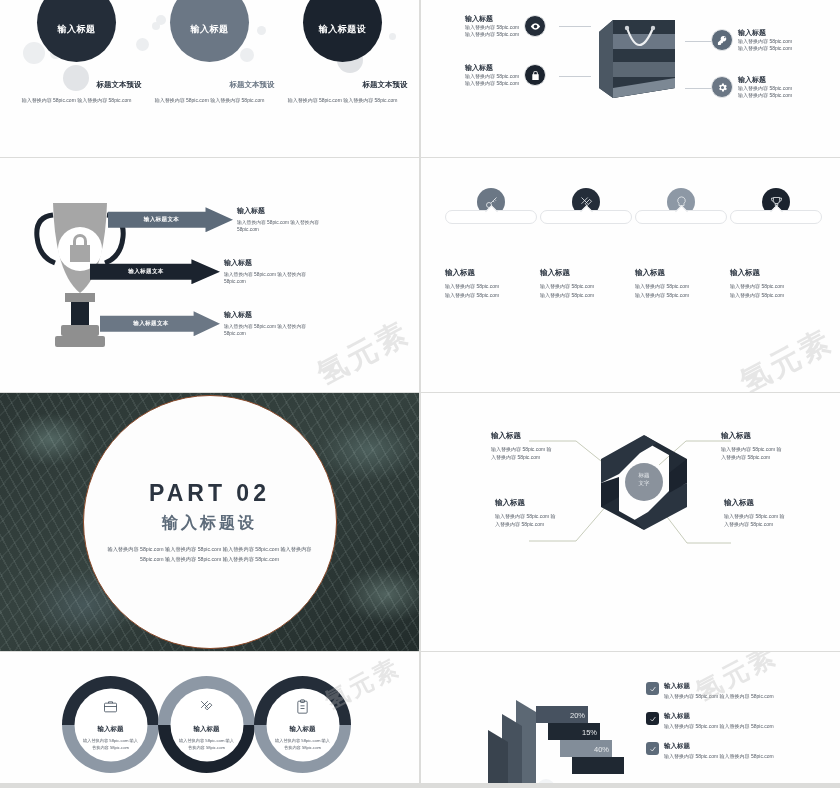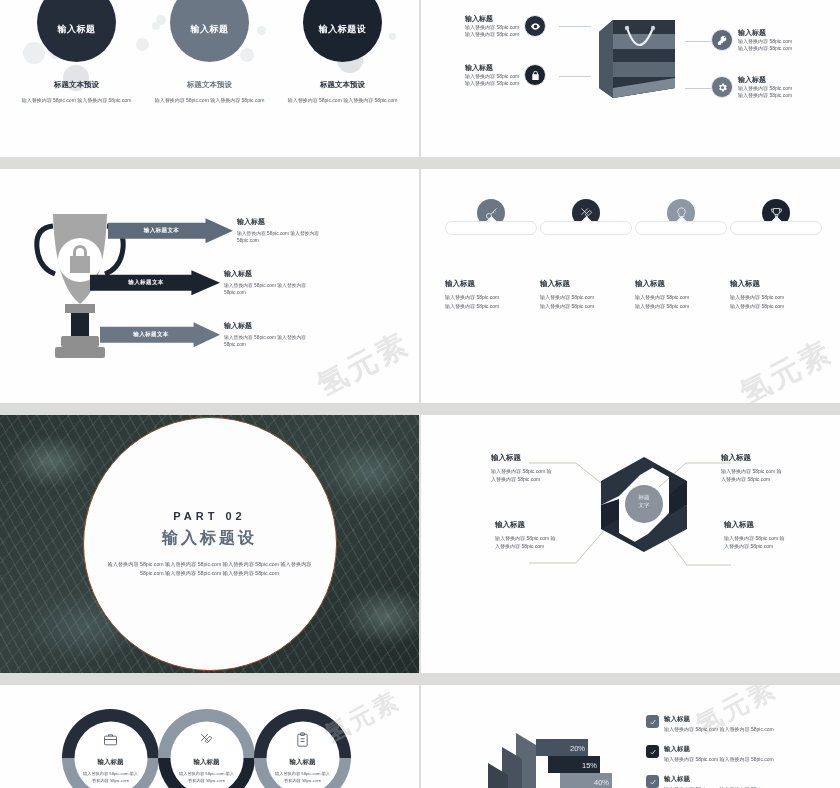--- a/index.html
+++ b/index.html
@@ -7,27 +7,27 @@
     width: 840px; height: 788px;
     background: #dcdcda;
     font-family: "Liberation Sans", "DejaVu Sans", sans-serif;
     overflow: hidden;
   }
   .grid {
     width: 840px; height: 788px;
     display: grid;
     grid-template-columns: 419px 419px;
     grid-template-rows: 157px 234px 258px 131px;
-    gap: 12px 2px;
+    gap: 1px 2px;
     background: #dcdcda;
   }
   .slide { background: #fefefe; position: relative; overflow: hidden; }
 
   
-  .ttl { font-weight: bold; color: #2b3440; }
+  .ttl { font-weight: bold; color: #2b3440; text-align: right; }
   .body-txt { color: #555c66; line-height: 1.45; }
   .watermark {
     position: absolute; color: rgba(180,180,180,.32);
     font-size: 30px; font-weight: bold; transform: rotate(-28deg);
     letter-spacing: 3px; pointer-events: none; white-space: nowrap;
   }
 
   
   .s1 { padding-top: 0; }
   .s1 .deco { position: absolute; border-radius: 50%; background: #eceef0; }
@@ -108,21 +108,21 @@
       repeating-linear-gradient(62deg, rgba(205,222,218,.10) 0 1.5px, rgba(0,0,0,0) 1.5px 9px),
       repeating-linear-gradient(-48deg, rgba(190,208,205,.08) 0 1.5px, rgba(0,0,0,0) 1.5px 12px);
   }
   .s5 .oval {
     position: absolute; left: 50%; top: 50%; transform: translate(-50%,-50%);
     width: 254px; height: 254px; border-radius: 50%;
     background: #fdfdfd; border: 1.6px solid #8a4a2a;
     display: flex; flex-direction: column; align-items: center; justify-content: center;
     text-align: center;
   }
-  .s5 .part { font-size: 11px; font-weight: bold; letter-spacing: 4px; color: #2b3440; }
+  .s5 .part { font-size: 23px; font-weight: bold; letter-spacing: 4px; color: #2b3440; }
   .s5 .zh { font-size: 16px; font-weight: bold; letter-spacing: 3px; color: #5d6b7a; margin-top: 6px; }
   .s5 .p { font-size: 5.2px; color: #555c66; line-height: 1.8; margin-top: 11px; width: 215px; }
 
   
   .s6 .hx { position: absolute; left: 170px; top: 38px; width: 106px; height: 102px; }
   .s6 .cell { position: absolute; width: 110px; }
   .s6 .cell .h { font-size: 7.5px; font-weight: bold; color: #2b3440; }
   .s6 .cell .p { font-size: 5px; color: #555c66; line-height: 1.6; margin-top: 4px; }
   .s6 svg.link { position: absolute; overflow: visible; }
 

